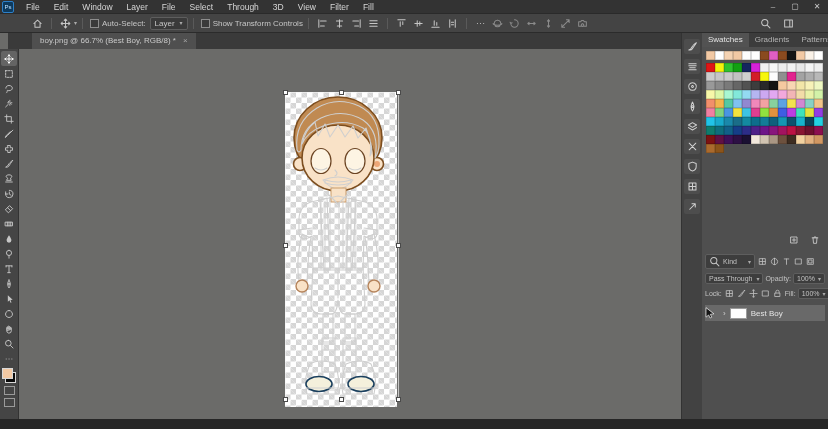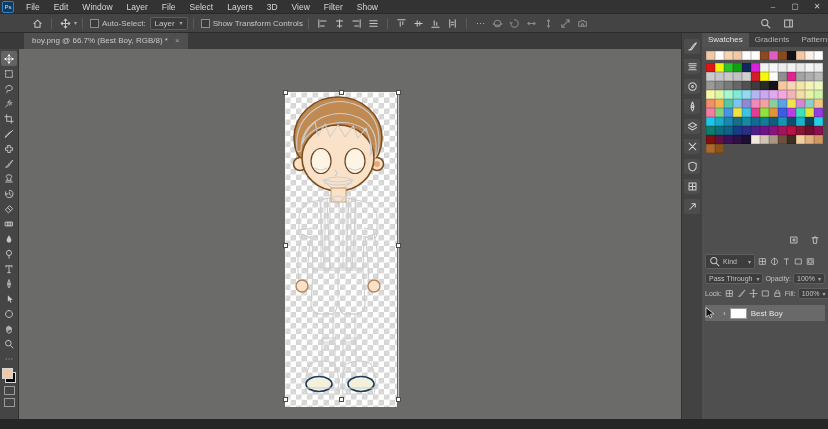--- a/index.html
+++ b/index.html
@@ -19,21 +19,21 @@
   .vsep{width:1px;height:11px;background:#5a5a5a;margin:0 5px;flex:none;}
   .checkbox{width:7px;height:7px;border:1px solid #8d8d8d;background:#3a3a3a;margin:0 3px 0 2px;flex:none;}
   .dropdown{background:#3a3a3a;border:1px solid #5e5e5e;border-radius:2px;padding:1px 4px;display:flex;
             align-items:center;gap:5px;font-size:8px;margin-left:4px;}
   .caret{font-size:6px;color:#aaa;line-height:1;}
   .icon-btn{display:inline-flex;align-items:center;justify-content:center;color:#c6c6c6;padding:0 3px;}
   .icon-btn svg{width:11px;height:11px;}
   .threed .icon-btn{color:#8b8b8b;}
   .right-icons{margin-left:auto;margin-right:60px;display:flex;gap:6px;}
   
-  .tabbar{position:absolute;left:0;top:32px;width:682px;height:17px;background:#3a3a3a;display:flex;
+  .tabbar{position:absolute;left:8px;top:32px;width:682px;height:17px;background:#3a3a3a;display:flex;
           align-items:flex-end;z-index:10;}
   .doc-tab{margin-left:24px;height:17px;background:#4f4f4f;color:#c9c9c9;font-size:8px;display:flex;
            align-items:center;padding:0 8px;gap:7px;white-space:nowrap;}
   .tab-close{color:#a5a5a5;font-size:8px;}
   
   .toolbar{position:absolute;left:0;top:49px;width:18px;bottom:10px;background:#454545;border-right:1px solid #333;
            display:flex;flex-direction:column;align-items:center;padding-top:2px;z-index:10;}
   .tools-list{display:flex;flex-direction:column;align-items:center;}
   .tool{width:16px;height:15px;display:flex;align-items:center;justify-content:center;color:#c6c6c6;}
   .tool svg{width:10px;height:10px;}
@@ -103,25 +103,25 @@
 
   <div class="menubar">
     <div class="ps-logo">Ps</div>
     <div class="menu-items" style="display:flex;">
         <span class="menu-item">File</span>
         <span class="menu-item">Edit</span>
         <span class="menu-item">Window</span>
         <span class="menu-item">Layer</span>
         <span class="menu-item">File</span>
         <span class="menu-item">Select</span>
-        <span class="menu-item">Layers</span>
+        <span class="menu-item">Through</span>
         <span class="menu-item">3D</span>
         <span class="menu-item">View</span>
         <span class="menu-item">Filter</span>
-        <span class="menu-item">Show</span>
+        <span class="menu-item">Fill</span>
       </div>
     <div class="win-controls">
         <span class="win-btn">–</span>
         <span class="win-btn">▢</span>
         <span class="win-btn">✕</span>
       </div>
   </div>
 
   <div class="optionsbar">
     <span class="icon-btn">

